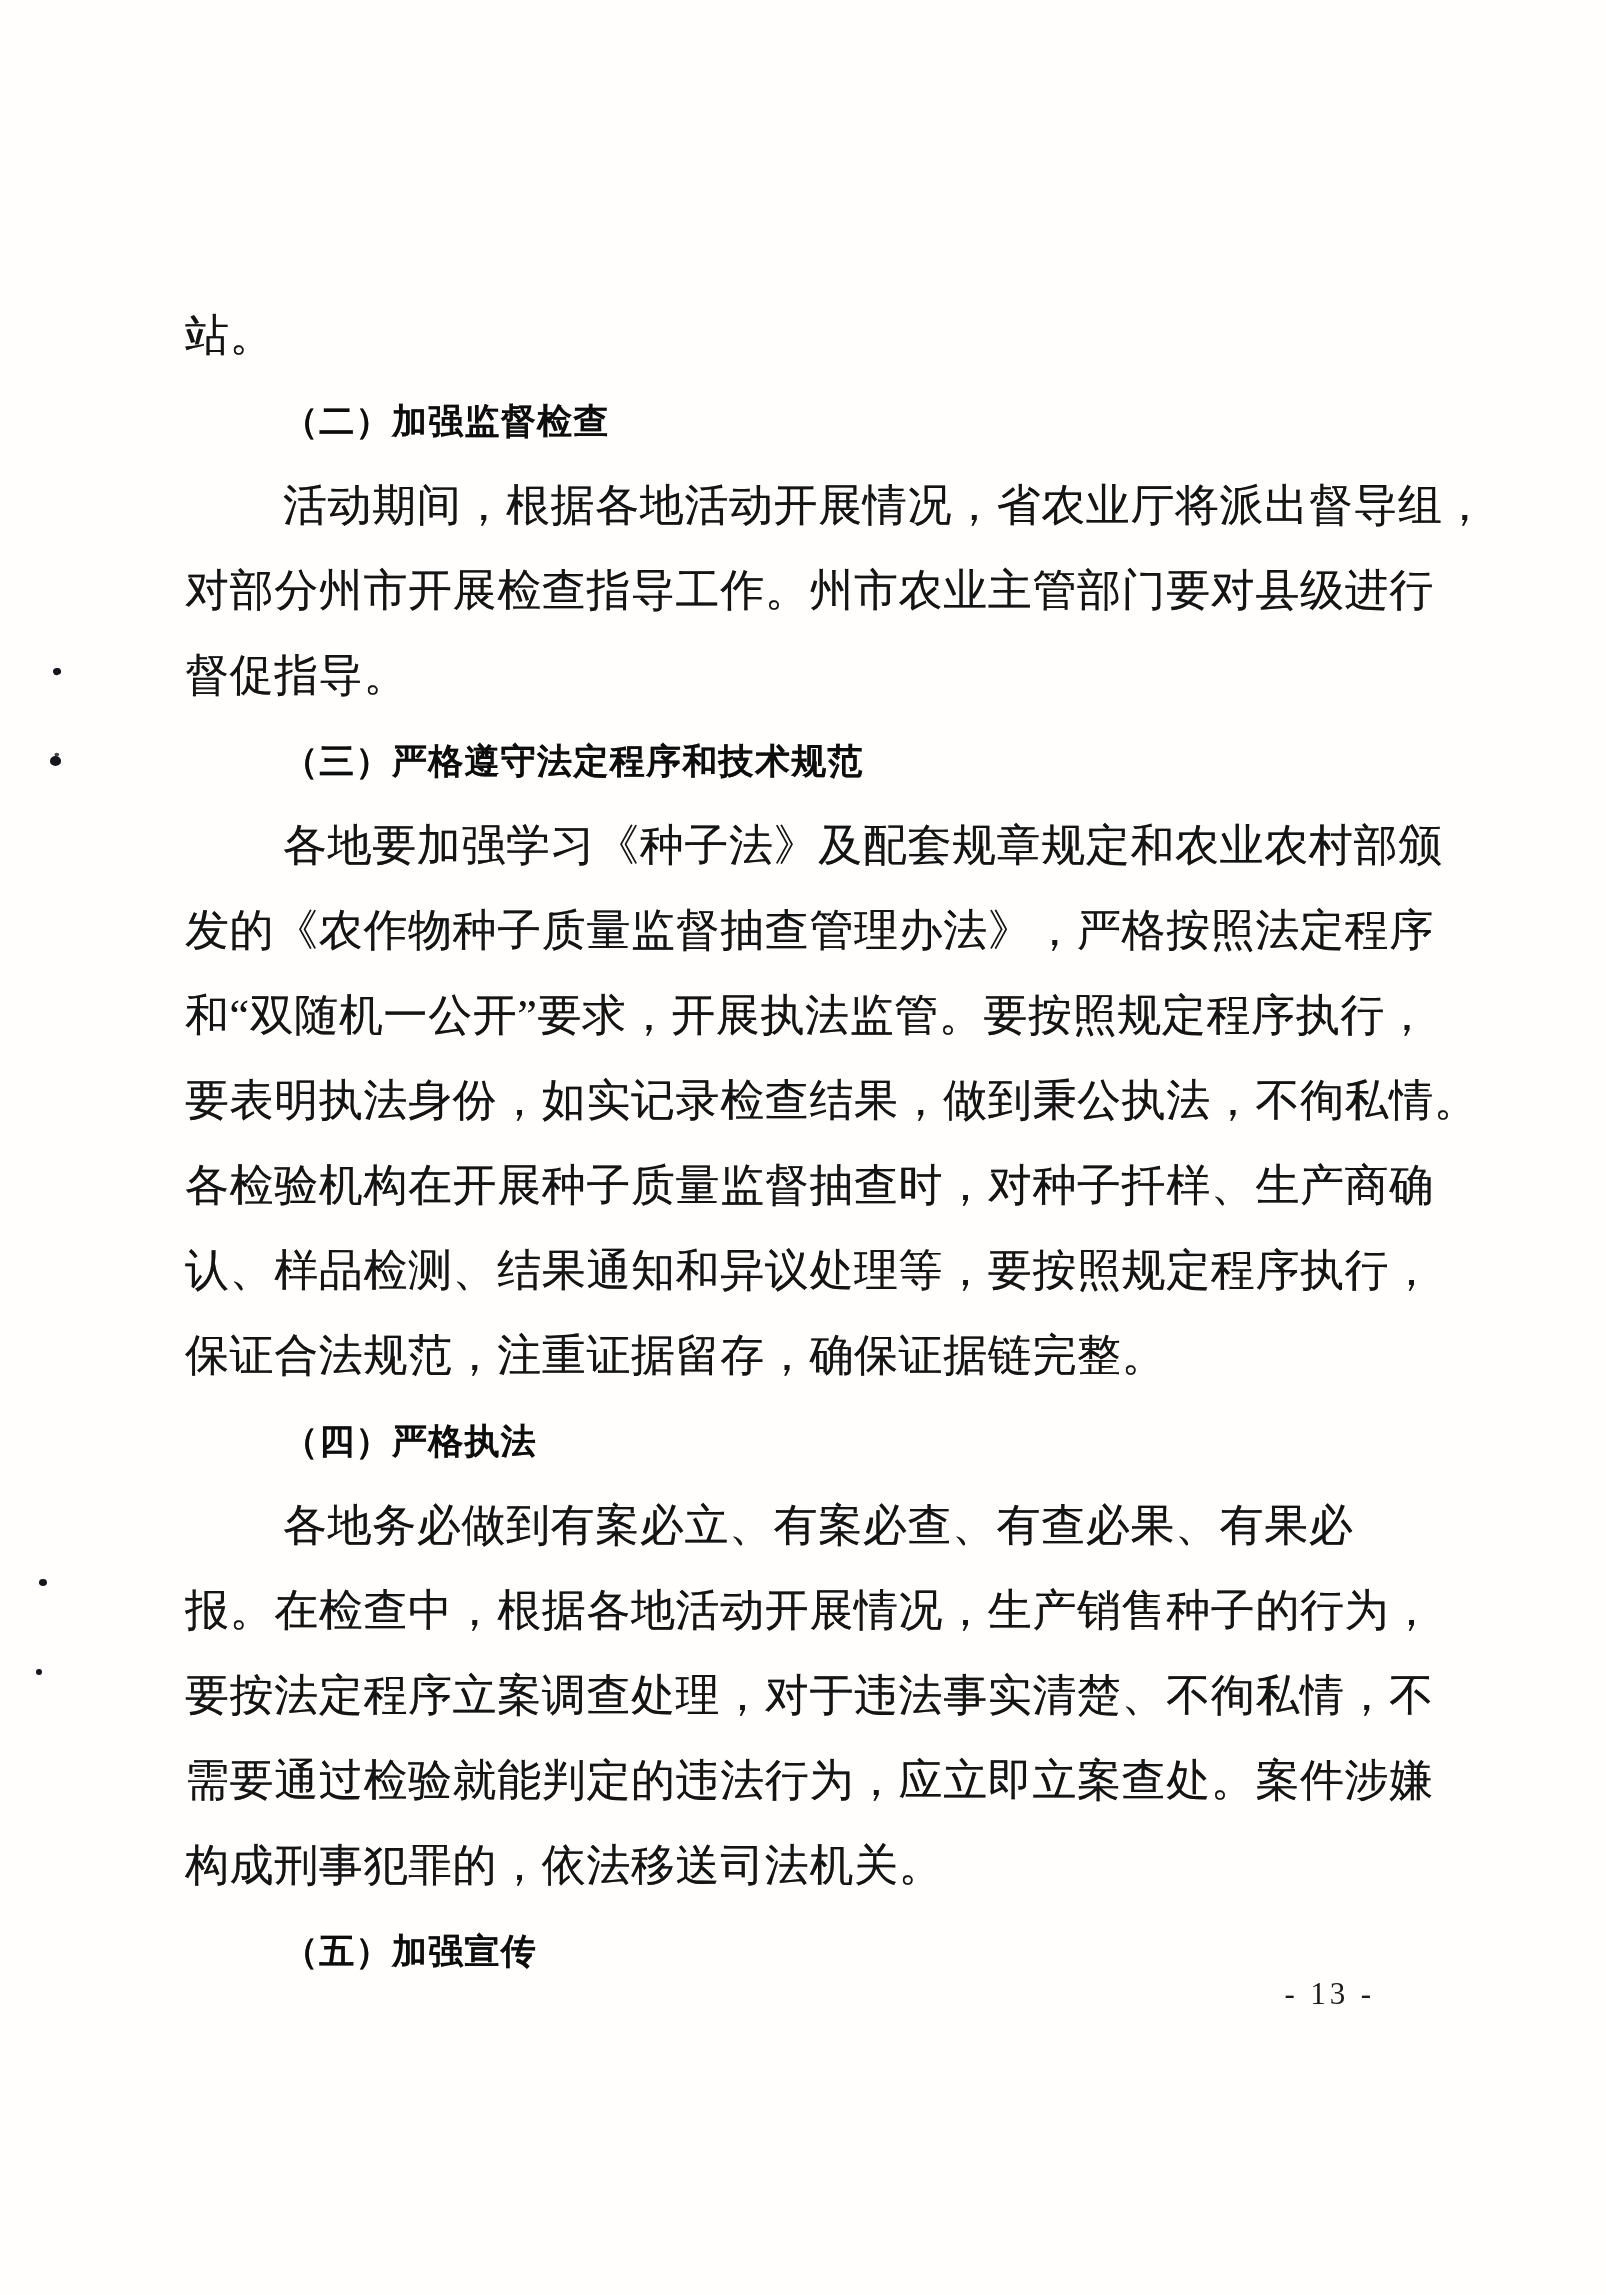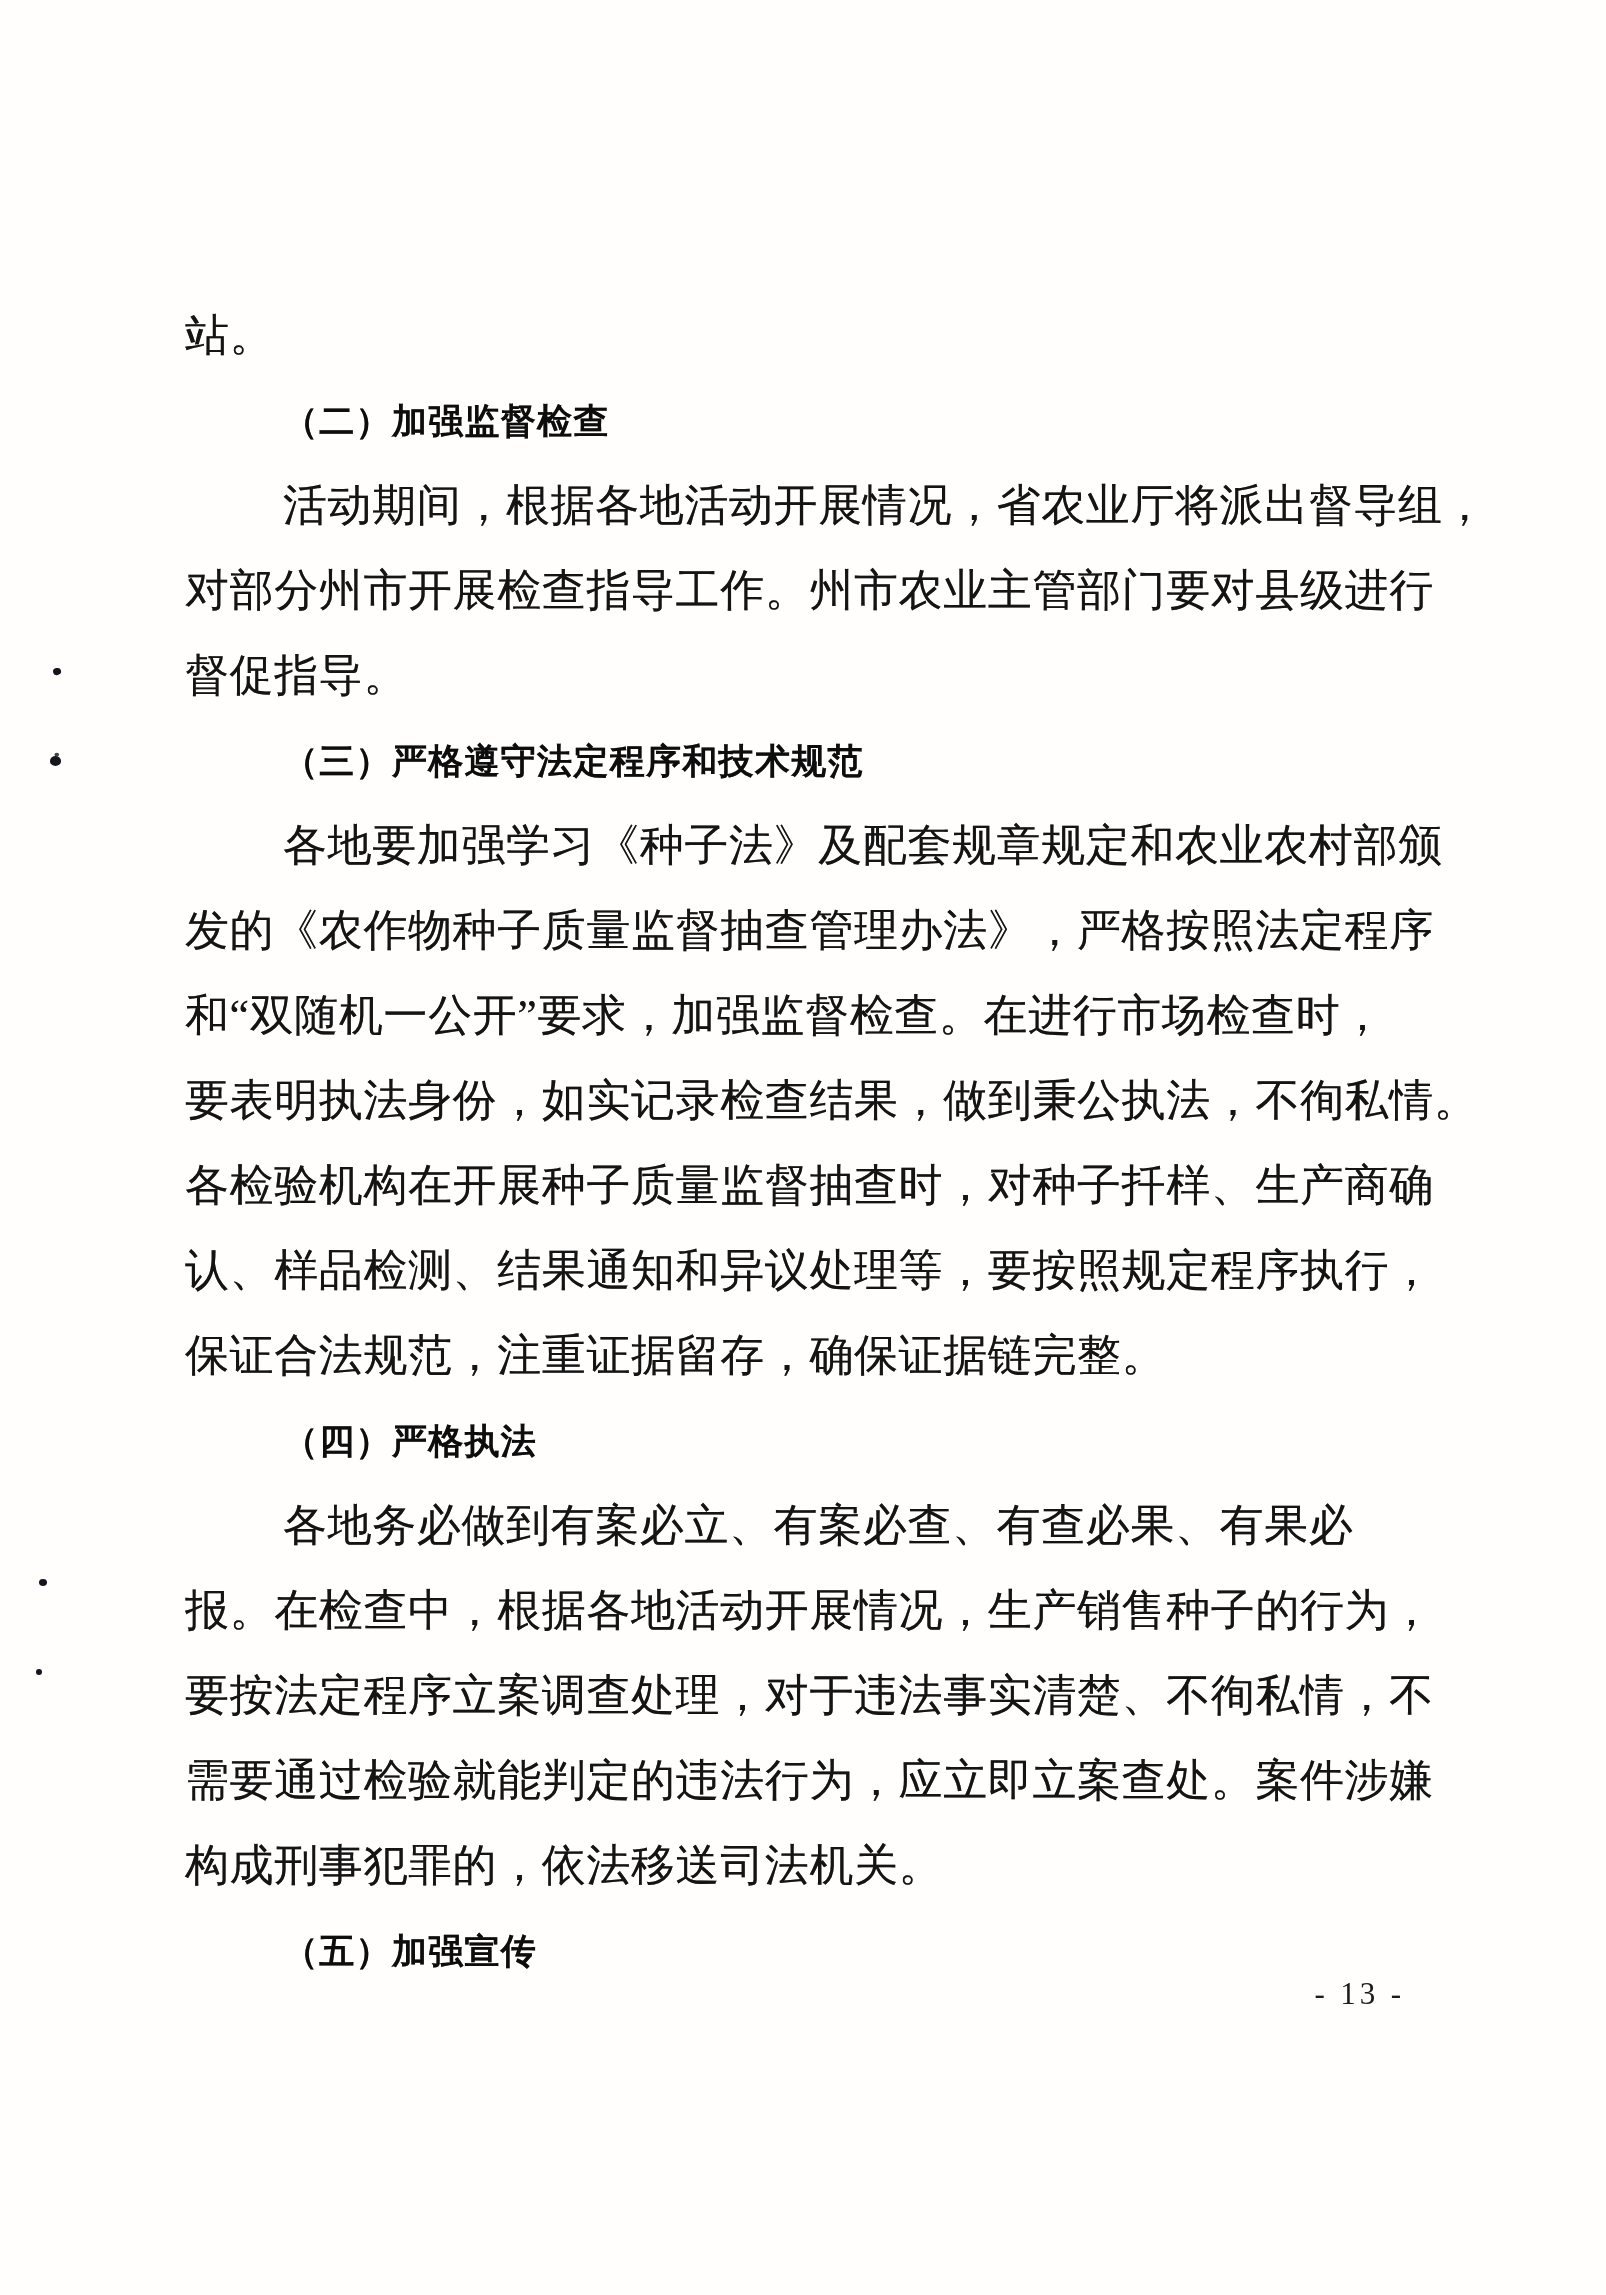--- a/index.html
+++ b/index.html
@@ -34,21 +34,21 @@
   .line.heading{
     font-family:"Liberation Sans","DejaVu Sans",sans-serif;
     font-weight:700;
     font-size:35px;
     letter-spacing:1.3px;
     color:#0d0d0d;
   }
   .page-number{
     position:absolute;
     top:1976px;
-    right:202px;
+    right:232px;
     font-size:31px;
     letter-spacing:3.9px;
     color:#1b1b1b;
     font-family:"Liberation Serif","DejaVu Serif",serif;
   }
   .ink-speck{
     position:absolute;
     background:#15151d;
     border-radius:50%;
   }
@@ -64,21 +64,21 @@
 
   <div class="text-block">
     <div class="line">站。</div>
     <div class="line heading indent">（二）加强监督检查</div>
     <div class="line indent">活动期间，根据各地活动开展情况，省农业厅将派出督导组，</div>
     <div class="line">对部分州市开展检查指导工作。州市农业主管部门要对县级进行</div>
     <div class="line">督促指导。</div>
     <div class="line heading indent">（三）严格遵守法定程序和技术规范</div>
     <div class="line indent">各地要加强学习《种子法》及配套规章规定和农业农村部颁</div>
     <div class="line">发的《农作物种子质量监督抽查管理办法》，严格按照法定程序</div>
-    <div class="line">和“双随机一公开”要求，加强监督检查。在进行市场检查时，</div>
+    <div class="line">和“双随机一公开”要求，开展执法监管。要按照规定程序执行，</div>
     <div class="line">要表明执法身份，如实记录检查结果，做到秉公执法，不徇私情。</div>
     <div class="line">各检验机构在开展种子质量监督抽查时，对种子扦样、生产商确</div>
     <div class="line">认、样品检测、结果通知和异议处理等，要按照规定程序执行，</div>
     <div class="line">保证合法规范，注重证据留存，确保证据链完整。</div>
     <div class="line heading indent">（四）严格执法</div>
     <div class="line indent">各地务必做到有案必立、有案必查、有查必果、有果必</div>
     <div class="line">报。在检查中，根据各地活动开展情况，生产销售种子的行为，</div>
     <div class="line">要按法定程序立案调查处理，对于违法事实清楚、不徇私情，不</div>
     <div class="line">需要通过检验就能判定的违法行为，应立即立案查处。案件涉嫌</div>
     <div class="line">构成刑事犯罪的，依法移送司法机关。</div>

